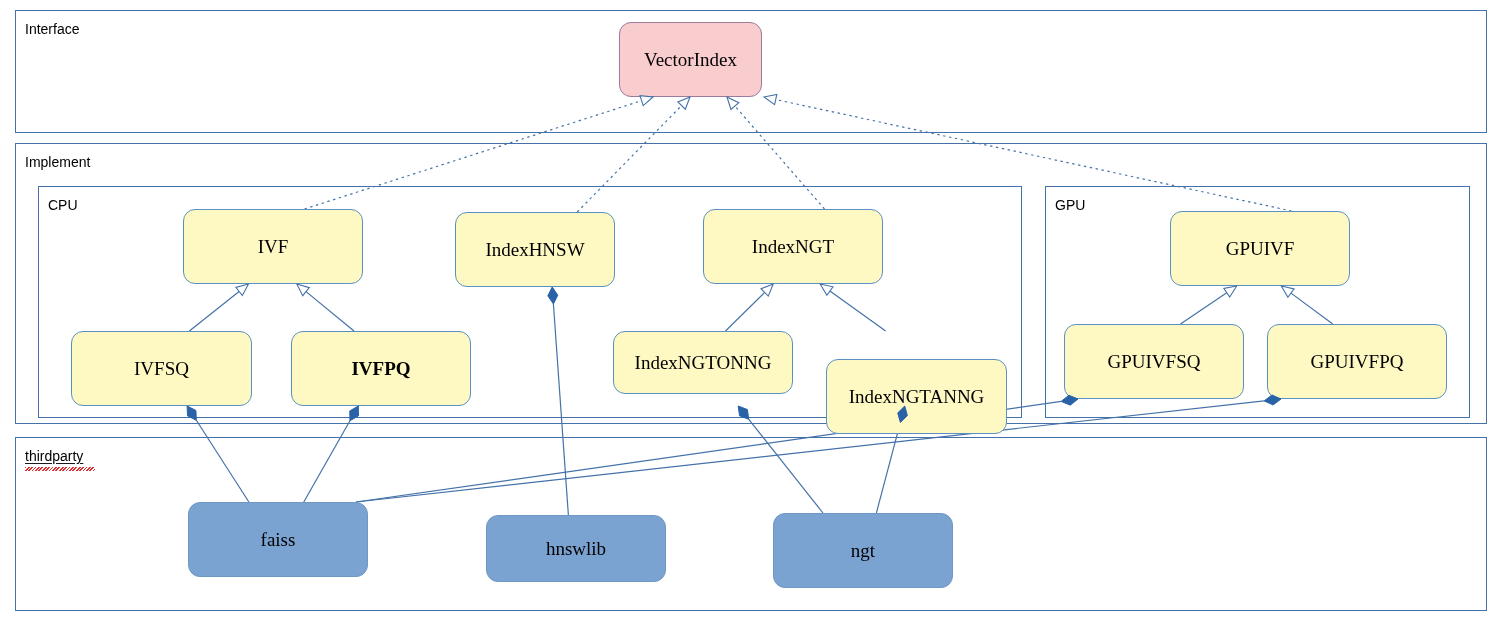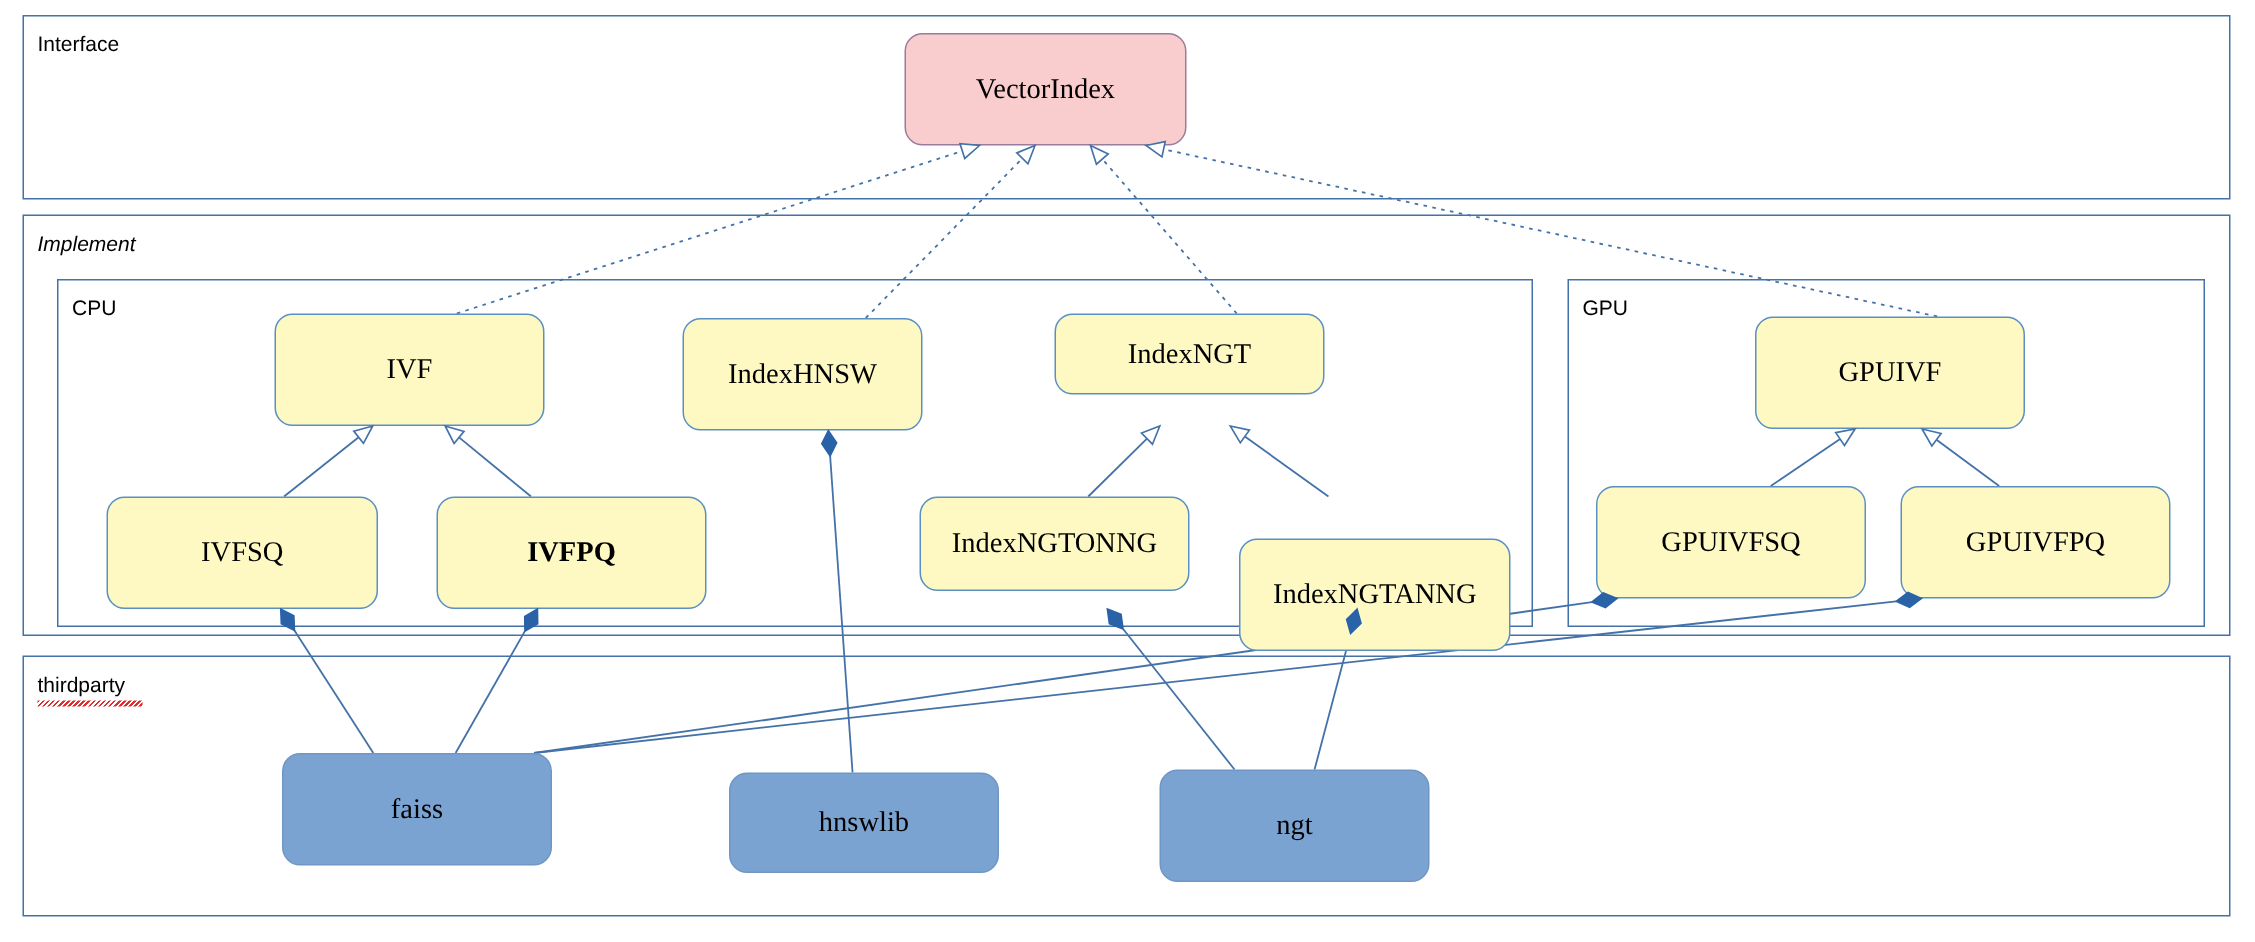--- a/index.html
+++ b/index.html
@@ -24,20 +24,21 @@
   }
   .frame-label {
     position: absolute;
     font-family: "Liberation Sans", sans-serif;
     font-size: 14px;
     color: #000000;
     white-space: nowrap;
     line-height: 1;
   }
   .frame-label.misspelled {
+    text-decoration: underline;
     text-decoration-color: #1a1a1a;
     text-underline-offset: 2px;
     text-align: center;
   }
   .squiggle {
     position: absolute;
     height: 4px;
     background-image:
       repeating-linear-gradient(135deg,
         #e02020 0px, #e02020 1.2px,
@@ -104,40 +105,40 @@
       <line x1="1264.1044224860204" y1="400.88134538804314" x2="356" y2="502" stroke="#4472a8" stroke-width="1.2"></line>
       <line x1="553.4122671659671" y1="303.9574335812244" x2="568.375" y2="515" stroke="#4472a8" stroke-width="1.2"></line>
       <line x1="748.7589650809135" y1="419.32322244879407" x2="823" y2="513" stroke="#4472a8" stroke-width="1.2"></line>
       <line x1="900.3753099457088" y1="422.432792657703" x2="876.375" y2="513" stroke="#4472a8" stroke-width="1.2"></line>
     </svg>
 
   <div id="frames">
       <div class="frame" style="left: 15px; top: 10px; width: 1472px; height: 123px;"></div>
       <div class="frame-label" style="left: 25px; top: 22px;">Interface</div>
       <div class="frame" style="left: 15px; top: 143px; width: 1472px; height: 281px;"></div>
-      <div class="frame-label" style="left: 25px; top: 155px; font-style: italic;">Implement</div>
+      <div class="frame-label" style="left: 25px; top: 155px;">Implement</div>
       <div class="frame" style="left: 38px; top: 186px; width: 984px; height: 232px;"></div>
       <div class="frame-label" style="left: 48px; top: 198px;">CPU</div>
       <div class="frame" style="left: 1045px; top: 186px; width: 425px; height: 232px;"></div>
       <div class="frame-label" style="left: 1055px; top: 198px;">GPU</div>
       <div class="frame" style="left: 15px; top: 437px; width: 1472px; height: 174px;"></div>
       <div class="frame-label misspelled" style="left: 25px; top: 449px;">thirdparty</div>
       <div class="squiggle" style="left: 25px; top: 467px; width: 70px;"></div>
     </div>
   <div id="nodes">
-      <div class="node iface" style="left: 603px; top: 22px; width: 188px; height: 75px;">
+      <div class="node iface" style="left: 619px; top: 22px; width: 143px; height: 75px;">
         <span>VectorIndex</span>
       </div>
       <div class="node impl" style="left: 183px; top: 209px; width: 180px; height: 75px;">
         <span>IVF</span>
       </div>
       <div class="node impl" style="left: 455px; top: 212px; width: 160px; height: 75px;">
         <span>IndexHNSW</span>
       </div>
-      <div class="node impl" style="left: 703px; top: 209px; width: 180px; height: 54px;">
+      <div class="node impl" style="left: 703px; top: 209px; width: 180px; height: 75px;">
         <span>IndexNGT</span>
       </div>
       <div class="node impl" style="left: 1170px; top: 211px; width: 180px; height: 75px;">
         <span>GPUIVF</span>
       </div>
       <div class="node impl" style="left: 71px; top: 331px; width: 181px; height: 75px;">
         <span>IVFSQ</span>
       </div>
       <div class="node impl" style="left: 291px; top: 331px; width: 180px; height: 75px; font-weight: bold;">
         <span>IVFPQ</span>

